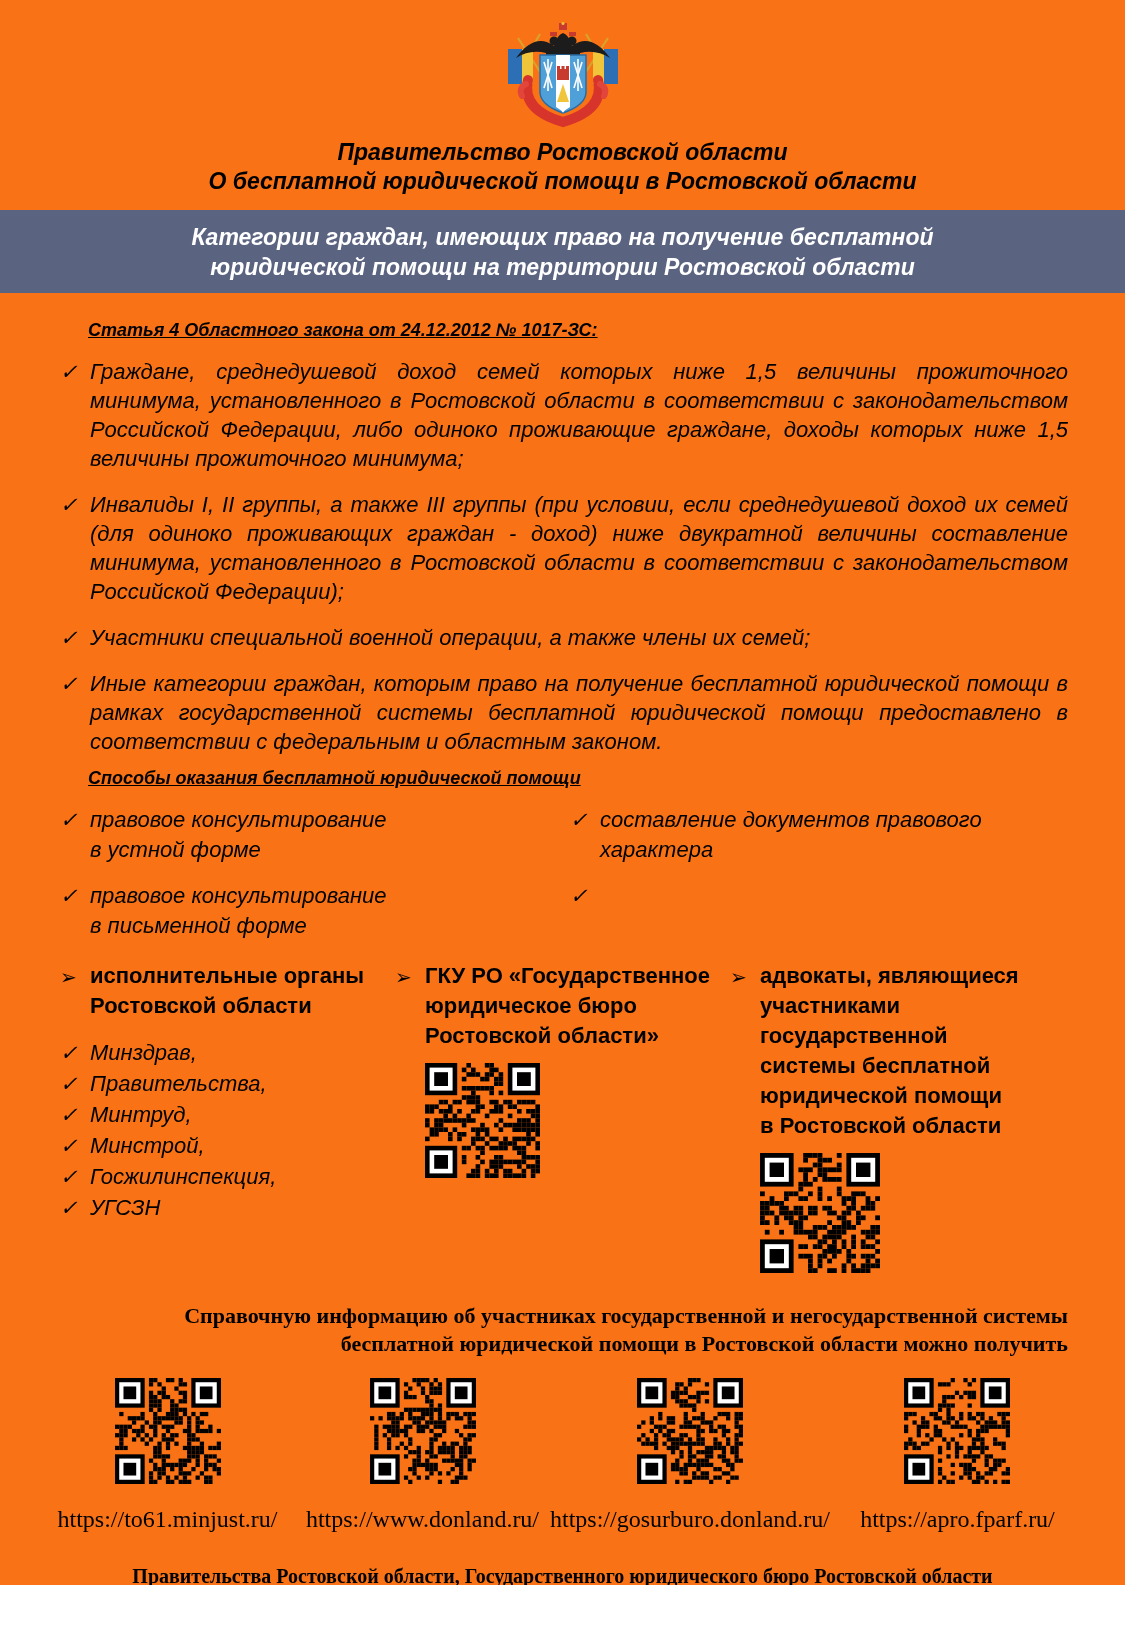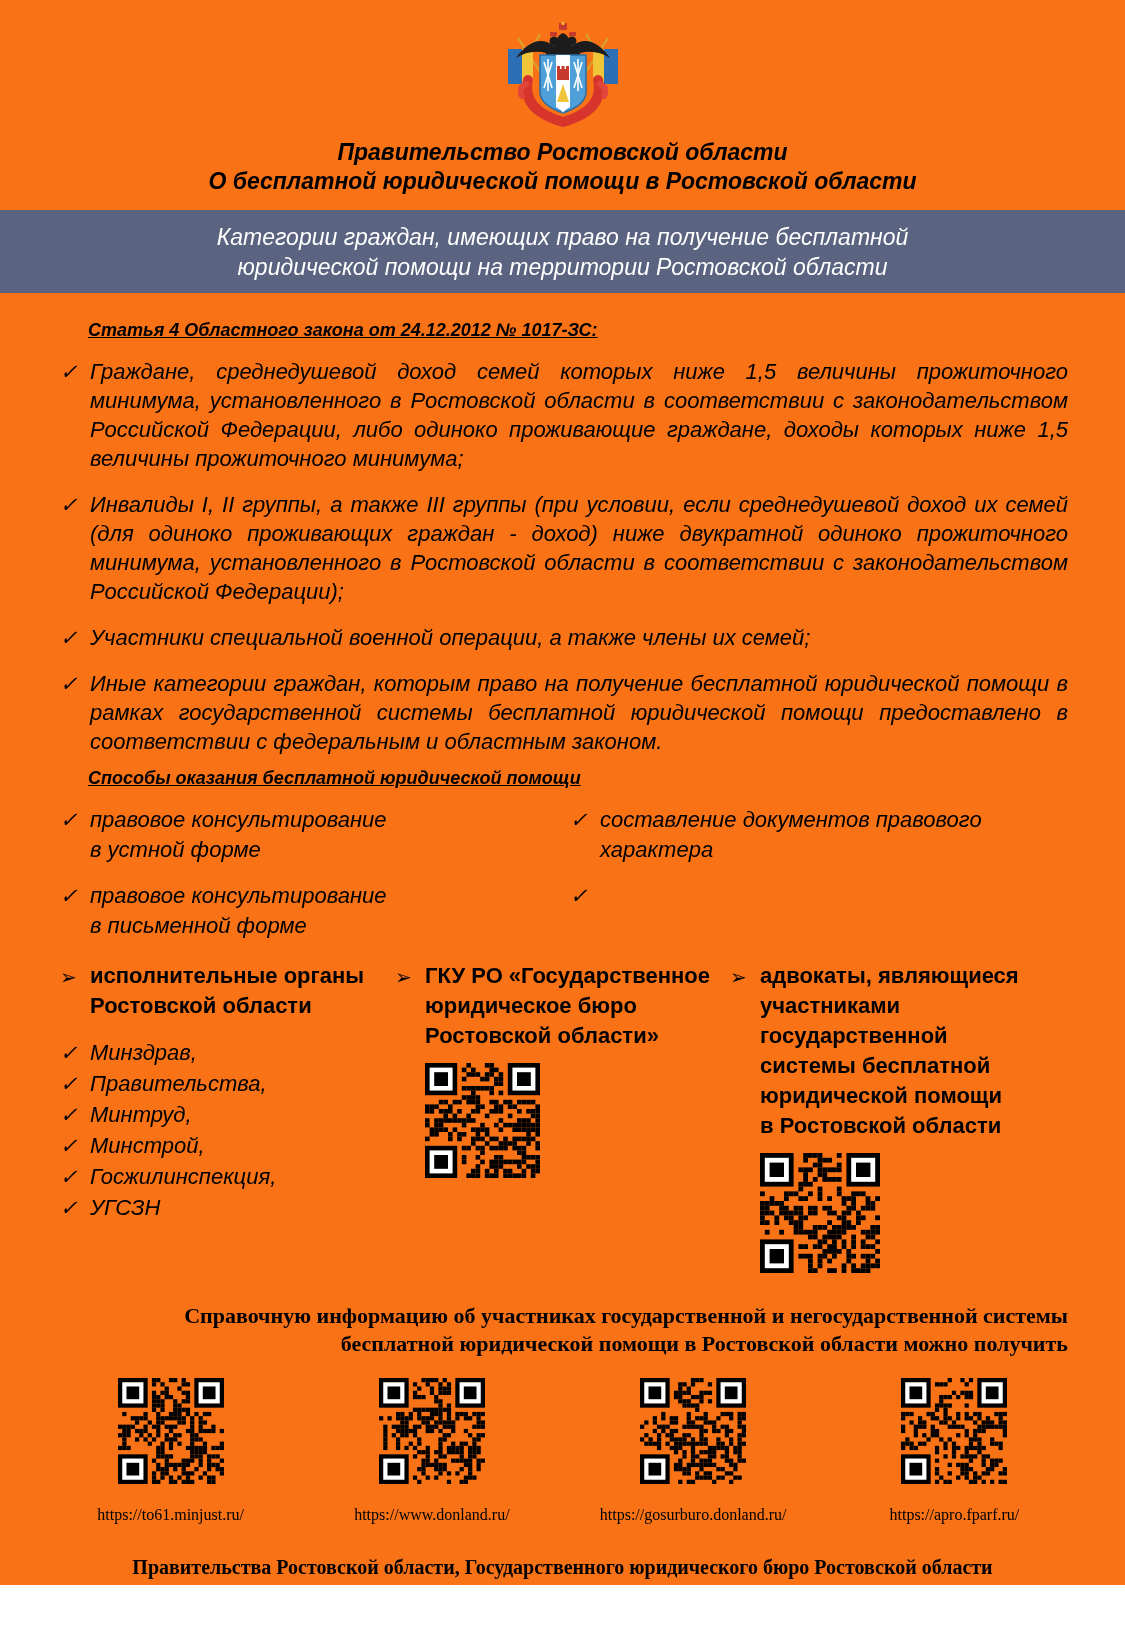--- a/index.html
+++ b/index.html
@@ -8,21 +8,21 @@
     width:1125px; height:1585px; margin:0 auto; background:#f97316;
     overflow:hidden; position:relative; color:#000;
     font-family:"Liberation Sans", sans-serif;
   }
   
   .coa-wrap { padding-top:22px; text-align:center; height:130px; }
   .titles { text-align:center; margin-top:8px; font-weight:bold; font-style:italic;
             font-size:23px; line-height:29px; }
   .banner { margin-top:14px; height:83px; display:flex; flex-direction:column;
             justify-content:center; text-align:center;
-            font-weight:normal; font-style:italic; font-size:23px; line-height:30px; }
+            font-weight:bold; font-style:italic; font-size:23px; line-height:30px; }
   
   .main { padding:0 57px 0 60px; }
   .sec-heading { font-weight:bold; font-style:italic; text-decoration:underline;
                  font-size:18px; margin-left:28px; }
   .article { margin-top:27px; height:448px; overflow:hidden; }
   .article .sec-heading { margin-bottom:16px; }
   .check-item { display:flex; font-style:italic; font-size:22px; line-height:29px;
                 margin-bottom:17px; }
   .check-mark { width:30px; flex-shrink:0; font-size:21px; }
   .check-text { flex:1; text-align:justify; }
@@ -48,21 +48,21 @@
   .prov-title { white-space:pre-line; }
   .prov-list { margin-top:16px; }
   .prov-list .check-item { margin-bottom:0; line-height:31px; }
   .prov-qr { margin:12px 0 0 30px; line-height:0; }
   
   .info-text { margin-top:16px; text-align:right; font-family:"Liberation Serif", serif;
                font-weight:bold; font-size:22px; line-height:28px; }
   .qr-row { display:flex; margin-top:20px; padding:0 40px; }
   .qr-cell { flex:1; text-align:center; }
   .qr-box { display:inline-block; line-height:0; }
-  .qr-url { margin-top:18px; font-family:"Liberation Serif", serif; font-size:16px; }
+  .qr-url { margin-top:18px; font-family:"Liberation Serif", serif; font-size:24px; }
   .footer-text { margin-top:28px; text-align:center; font-family:"Liberation Serif", serif;
                  font-weight:bold; font-size:20px; line-height:31px; }
 </style>
 </head>
 <body>
 
 <div class="page">
 
   <div class="coa-wrap">
     <span>
@@ -126,21 +126,21 @@
   <div class="main">
 
     <div class="article">
       <div class="sec-heading">Статья 4 Областного закона от 24.12.2012 № 1017-ЗС:</div>
       <div class="check-item">
         <span class="check-mark">✓</span>
         <span class="check-text">Граждане, среднедушевой доход семей которых ниже 1,5 величины прожиточного минимума, установленного в Ростовской области в соответствии с законодательством Российской Федерации, либо одиноко проживающие граждане, доходы которых ниже 1,5 величины прожиточного минимума;</span>
       </div>
       <div class="check-item">
         <span class="check-mark">✓</span>
-        <span class="check-text">Инвалиды I, II группы, а также III группы (при условии, если среднедушевой доход их семей (для одиноко проживающих граждан - доход) ниже двукратной одиноко прожиточного минимума, установленного в Ростовской области в соответствии с законодательством Российской Федерации);</span>
+        <span class="check-text">Инвалиды I, II группы, а также III группы (при условии, если среднедушевой доход их семей (для одиноко проживающих граждан - доход) ниже двукратной величины составление минимума, установленного в Ростовской области в соответствии с законодательством Российской Федерации);</span>
       </div>
       <div class="check-item">
         <span class="check-mark">✓</span>
         <span class="check-text">Участники специальной военной операции, а также члены их семей;</span>
       </div>
       <div class="check-item">
         <span class="check-mark">✓</span>
         <span class="check-text">Иные категории граждан, которым право на получение бесплатной юридической помощи в рамках государственной системы бесплатной юридической помощи предоставлено в соответствии с федеральным и областным законом.</span>
       </div>
     </div>

